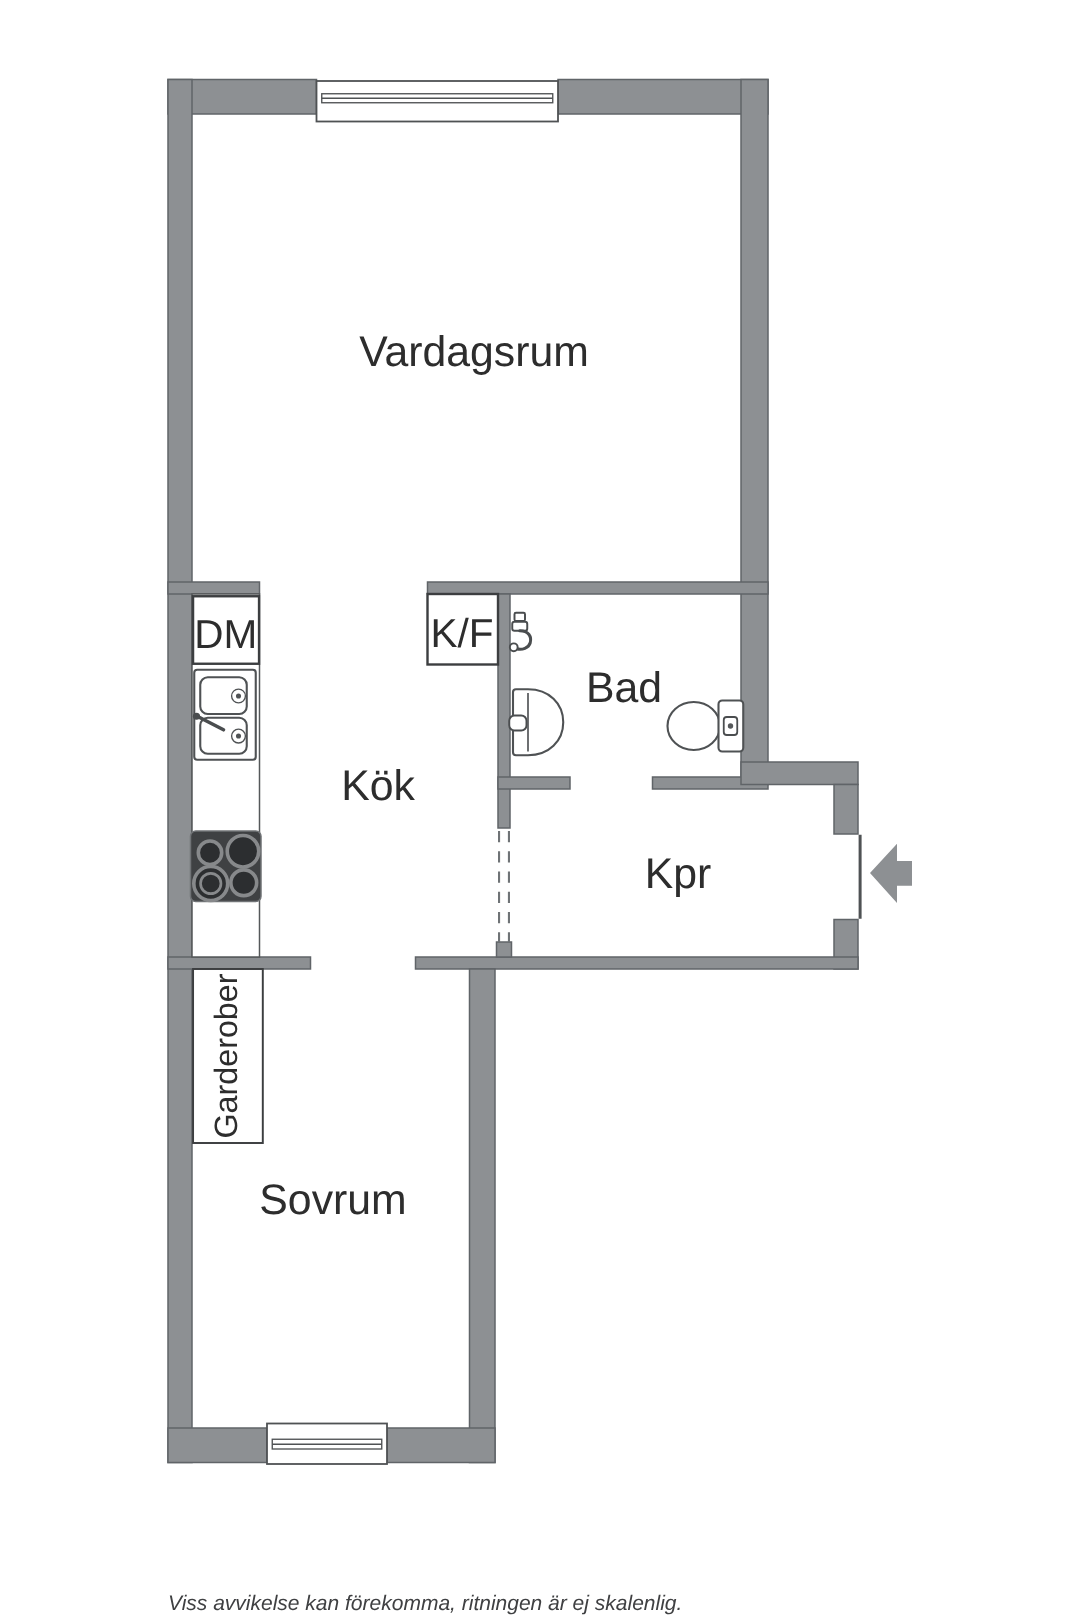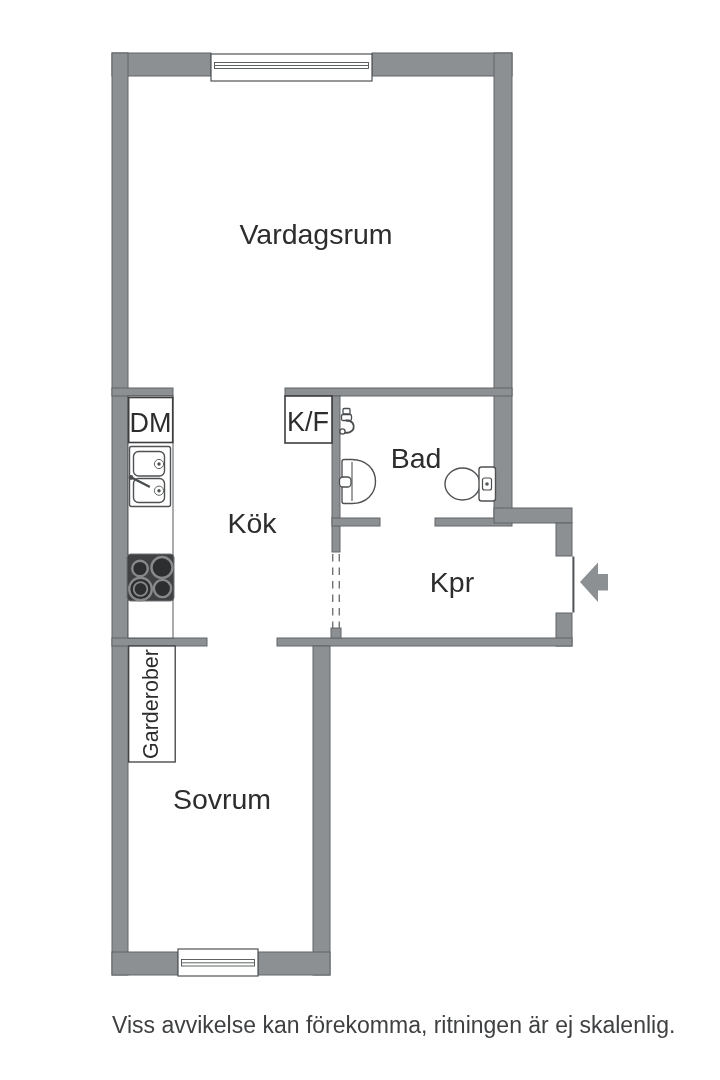--- a/index.html
+++ b/index.html
@@ -17,21 +17,21 @@
   svg{position:absolute;left:0;top:0;}
   .wall{fill:var(--wall-fill);stroke:var(--wall-outline);stroke-width:1;}
   .white-box{fill:#ffffff;stroke:var(--line);stroke-width:1.2;}
   .appl-box{fill:#ffffff;stroke:#3c3e40;stroke-width:1.6;}
   .thin{fill:none;stroke:var(--line);stroke-width:0.9;}
   .fixline{fill:#ffffff;stroke:var(--line);stroke-width:1.4;}
   .room-label{font-size:28.5px;fill:var(--text);text-anchor:middle;}
   .appl-label{font-size:27px;fill:var(--text);text-anchor:middle;}
   .wardrobe-label{font-size:21.5px;fill:var(--text);text-anchor:middle;}
   text{font-family:"Liberation Sans",sans-serif;}
-  .caption{position:absolute;left:112px;top:1012px;font-size:23px;color:var(--caption);}
+  .caption{position:absolute;left:112px;top:1060px;font-size:14px;color:var(--caption);font-style:italic;}
   .dashline{stroke:var(--dash);stroke-width:1.4;stroke-dasharray:7.5 6;fill:none;}
 </style>
 </head>
 <body>
 
 <div class="stage">
 <svg width="720" height="1080" viewBox="0 0 720 1080">
 
   <g>
 

